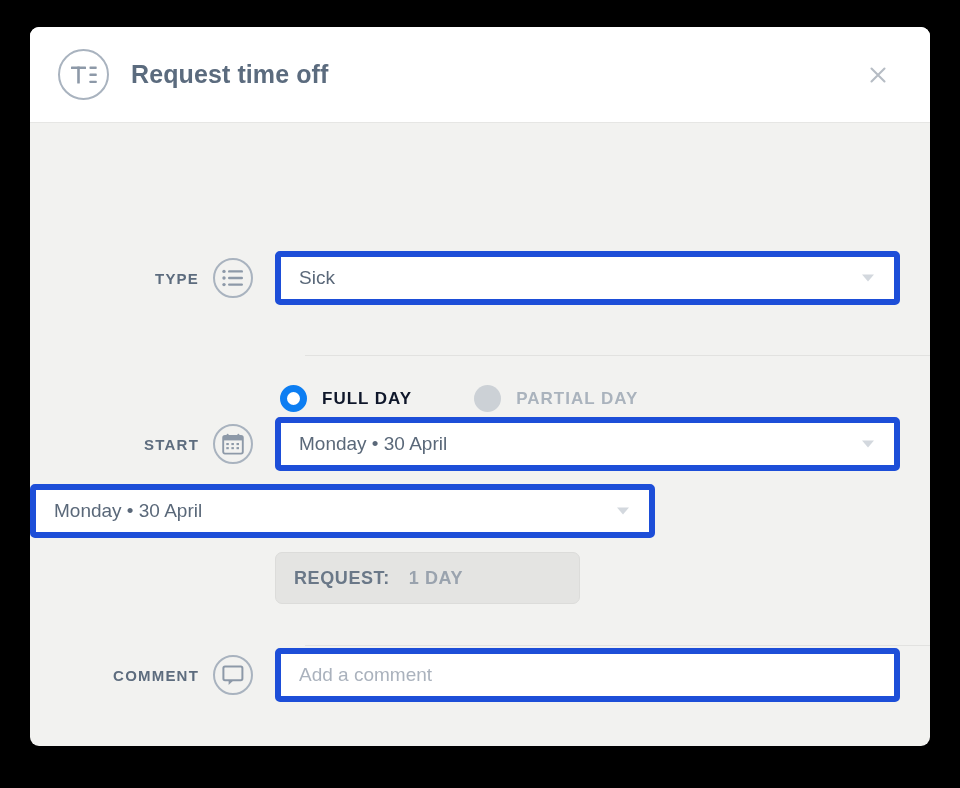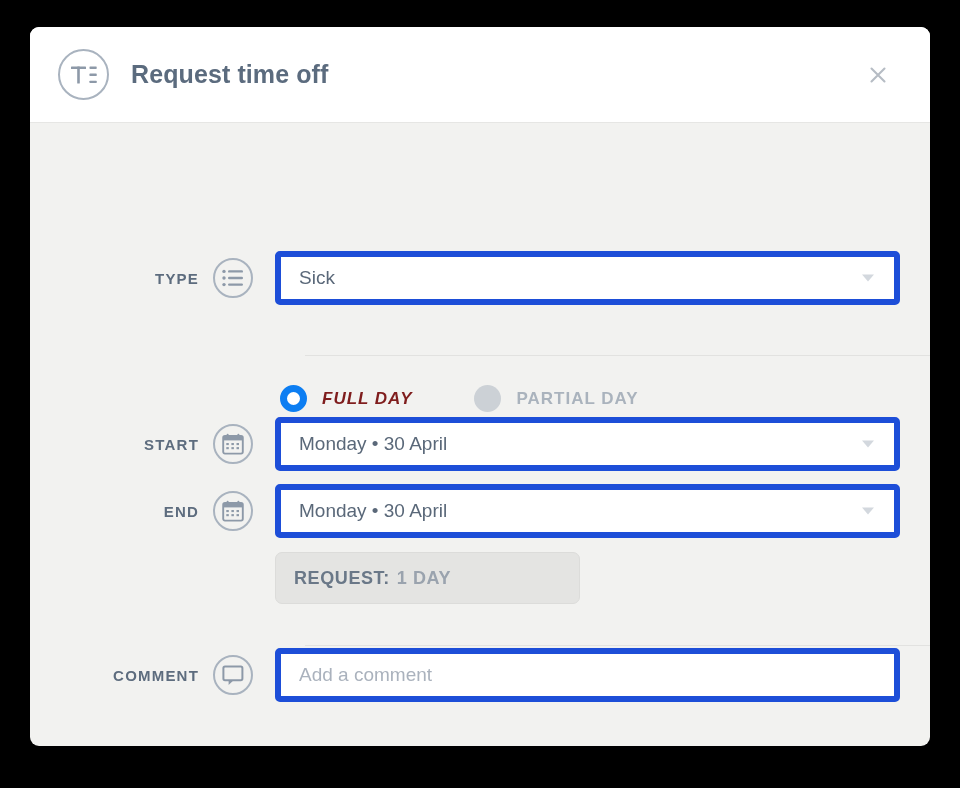--- a/index.html
+++ b/index.html
@@ -174,21 +174,21 @@
   }
   .radio-dot.off {
     background: #ccd1d6;
   }
   .radio-label {
     margin-left: 15px;
     font-size: 17px;
     font-weight: bold;
     letter-spacing: 1px;
   }
-  .radio-label.on  { color: #7f1d1d; font-style: italic; }
+  .radio-label.on  { color: #0f172a; }
   .radio-label.off { color: #aab3bd; }
 
   
   .info-pills {
     display: flex;
     gap: 16px;
   }
   .pill {
     width: 305px;
     height: 52px;
@@ -196,21 +196,21 @@
     border: 1px solid #dcdcda;
     border-radius: 7px;
     display: flex;
     align-items: center;
     padding-left: 18px;
     box-sizing: border-box;
     font-size: 18px;
     letter-spacing: 0.6px;
   }
   .pill .k { color: #6a7888; font-weight: bold; }
-  .pill .v { color: #9aa3ae; font-weight: bold; margin-left: 7px; }
+  .pill .v { color: #9aa3ae; font-weight: bold; margin-left: 19px; }
 
   
   .divider {
     position: absolute;
     left: 275px;
     width: 625px;
     height: 1px;
     background: #e2e2e0;
   }
 </style>
@@ -299,39 +299,20 @@
           </svg>
         </span>
       </div>
       <div class="field">
         <span>Monday  •  30 April</span>
         <span class="caret"></span>
       </div>
     </div>
 
     <div class="row" style="top:361px;">
-      <div class="row-label">
-        <span class="label-text">END</span>
-        <span class="circle-icon">
-          <svg width="22" height="22" viewBox="0 0 22 22" aria-hidden="true">
-            <rect x="1.2" y="3" width="19.6" height="17.6" rx="1.8" fill="none" stroke="#8d99a8" stroke-width="1.9"></rect>
-            <rect x="1.2" y="3" width="19.6" height="4.4" fill="#8d99a8"></rect>
-            <rect x="4.6" y="0.8" width="2" height="4.4" rx="1" fill="#8d99a8"></rect>
-            <rect x="15.4" y="0.8" width="2" height="4.4" rx="1" fill="#8d99a8"></rect>
-            <g fill="#8d99a8">
-              <rect x="4.3" y="10" width="2.5" height="2.1"></rect>
-                <rect x="9.4" y="10" width="2.5" height="2.1"></rect>
-                <rect x="14.5" y="10" width="2.5" height="2.1"></rect>
-              <rect x="4.3" y="14.1" width="2.5" height="2.1"></rect>
-                <rect x="9.4" y="14.1" width="2.5" height="2.1"></rect>
-                <rect x="14.5" y="14.1" width="2.5" height="2.1"></rect>
-            </g>
-          </svg>
-        </span>
-      </div>
       <div class="field">
         <span>Monday  •  30 April</span>
         <span class="caret"></span>
       </div>
     </div>
 
     <div class="row" style="top:429px;">
       <div class="row-label"></div>
       <div class="info-pills">
         <div class="pill">

